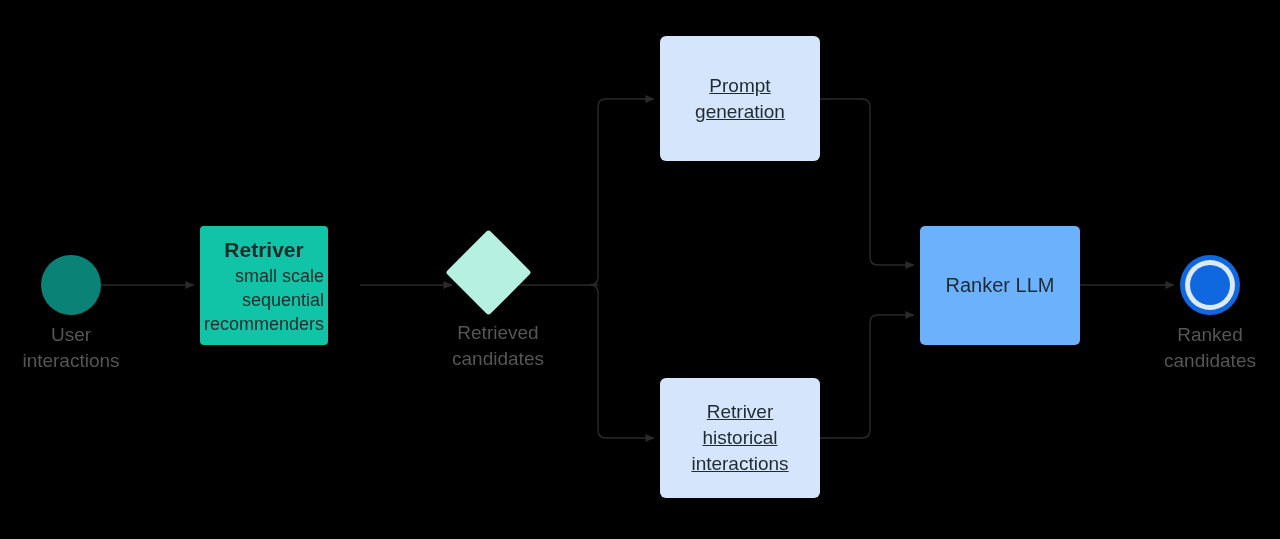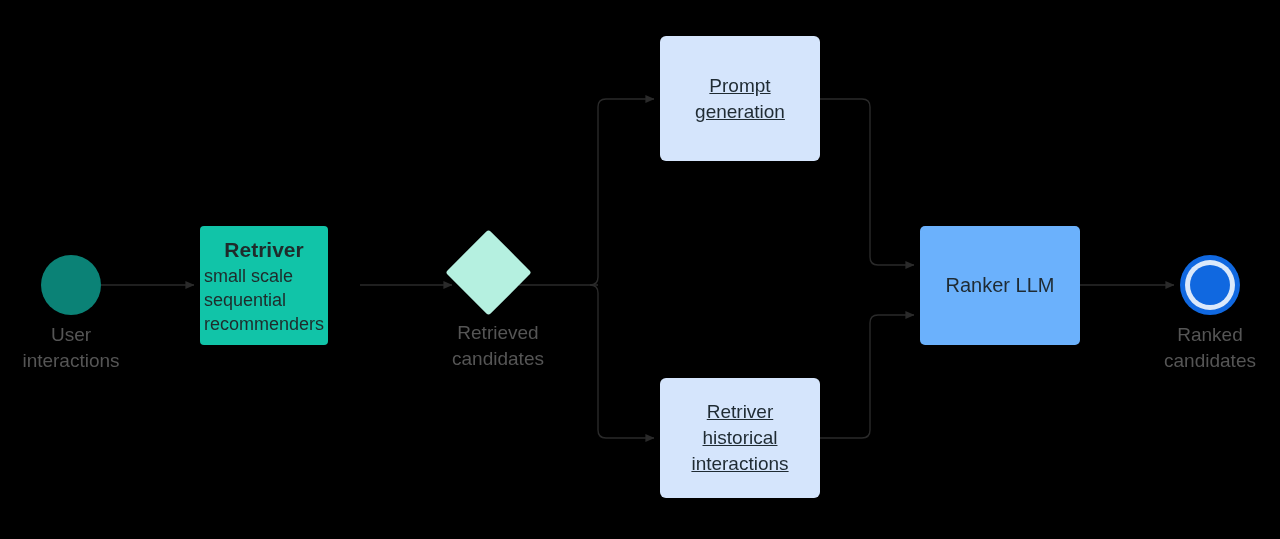--- a/index.html
+++ b/index.html
@@ -110,21 +110,21 @@
     color: #1f2b2b;
   }
   .retriever-title {
     font-size: 21px;
     font-weight: bold;
     line-height: 28px;
   }
   .retriever-sub {
     font-size: 18px;
     line-height: 24px;
-    text-align: left;
+    text-align: right;
     white-space: pre-line;
   }
 
   
   .diamond {
     left: 458px;
     top: 242px;
     width: 61px;
     height: 61px;
     background: #b5f0e0;

